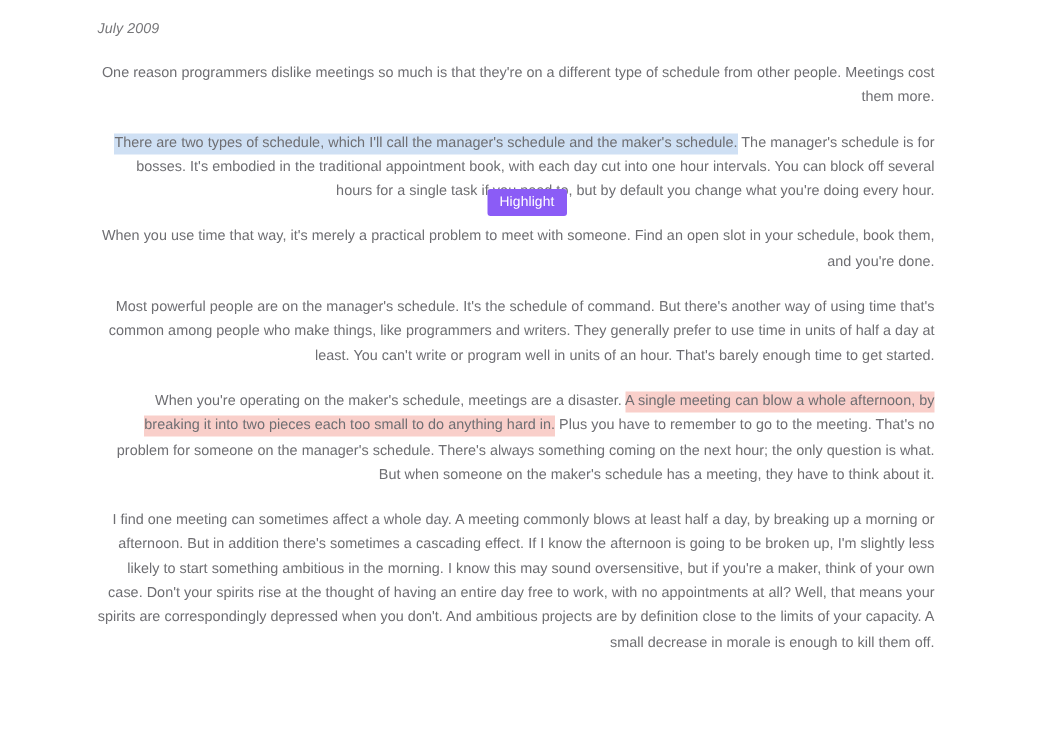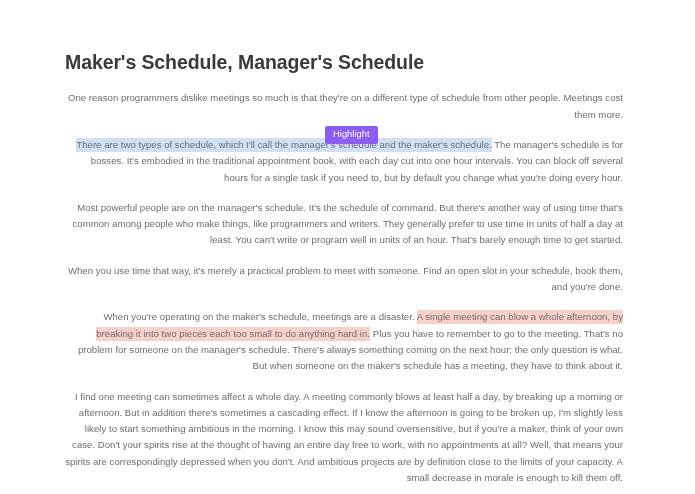--- a/index.html
+++ b/index.html
@@ -113,29 +113,29 @@
     cursor: pointer;
   }
 </style>
 </head>
 <body>
 
 <div id="page">
 
   <div id="article">
 
-    <h1 class="title">Maker's Schedule, Manager's Schedule</h1>
 
+    <p class="date">July 2009</p>
 
 
     <div id="body-copy">
         <p class="para"><span>One reason programmers dislike meetings so much is that they're on a different type of schedule from other people. Meetings cost them more.</span></p>
         <p class="para"><mark class="hl-blue">There are two types of schedule, which I'll call the manager's schedule and the maker's schedule.</mark><span> The manager's schedule is for bosses. It's embodied in the traditional appointment book, with each day cut into one hour intervals. You can block off several hours for a single task if you need to, but by default you change what you're doing every hour.</span></p>
+        <p class="para"><span>When you use time that way, it's merely a practical problem to meet with someone. Find an open slot in your schedule, book them, and you're done.</span></p>
         <p class="para"><span>Most powerful people are on the manager's schedule. It's the schedule of command. But there's another way of using time that's common among people who make things, like programmers and writers. They generally prefer to use time in units of half a day at least. You can't write or program well in units of an hour. That's barely enough time to get started.</span></p>
-        <p class="para"><span>When you use time that way, it's merely a practical problem to meet with someone. Find an open slot in your schedule, book them, and you're done.</span></p>
         <p class="para"><span>When you're operating on the maker's schedule, meetings are a disaster. </span><mark class="hl-pink">A single meeting can blow a whole afternoon, by breaking it into two pieces each too small to do anything hard in.</mark><span> Plus you have to remember to go to the meeting. That's no problem for someone on the manager's schedule. There's always something coming on the next hour; the only question is what. But when someone on the maker's schedule has a meeting, they have to think about it.</span></p>
         <p class="para"><span>I find one meeting can sometimes affect a whole day. A meeting commonly blows at least half a day, by breaking up a morning or afternoon. But in addition there's sometimes a cascading effect. If I know the afternoon is going to be broken up, I'm slightly less likely to start something ambitious in the morning. I know this may sound oversensitive, but if you're a maker, think of your own case. Don't your spirits rise at the thought of having an entire day free to work, with no appointments at all? Well, that means your spirits are correspondingly depressed when you don't. And ambitious projects are by definition close to the limits of your capacity. A small decrease in morale is enough to kill them off.</span></p>
       </div>
 
   </div>
 
   <div id="tooltip">
     <span>Highlight</span>
   </div>
 

